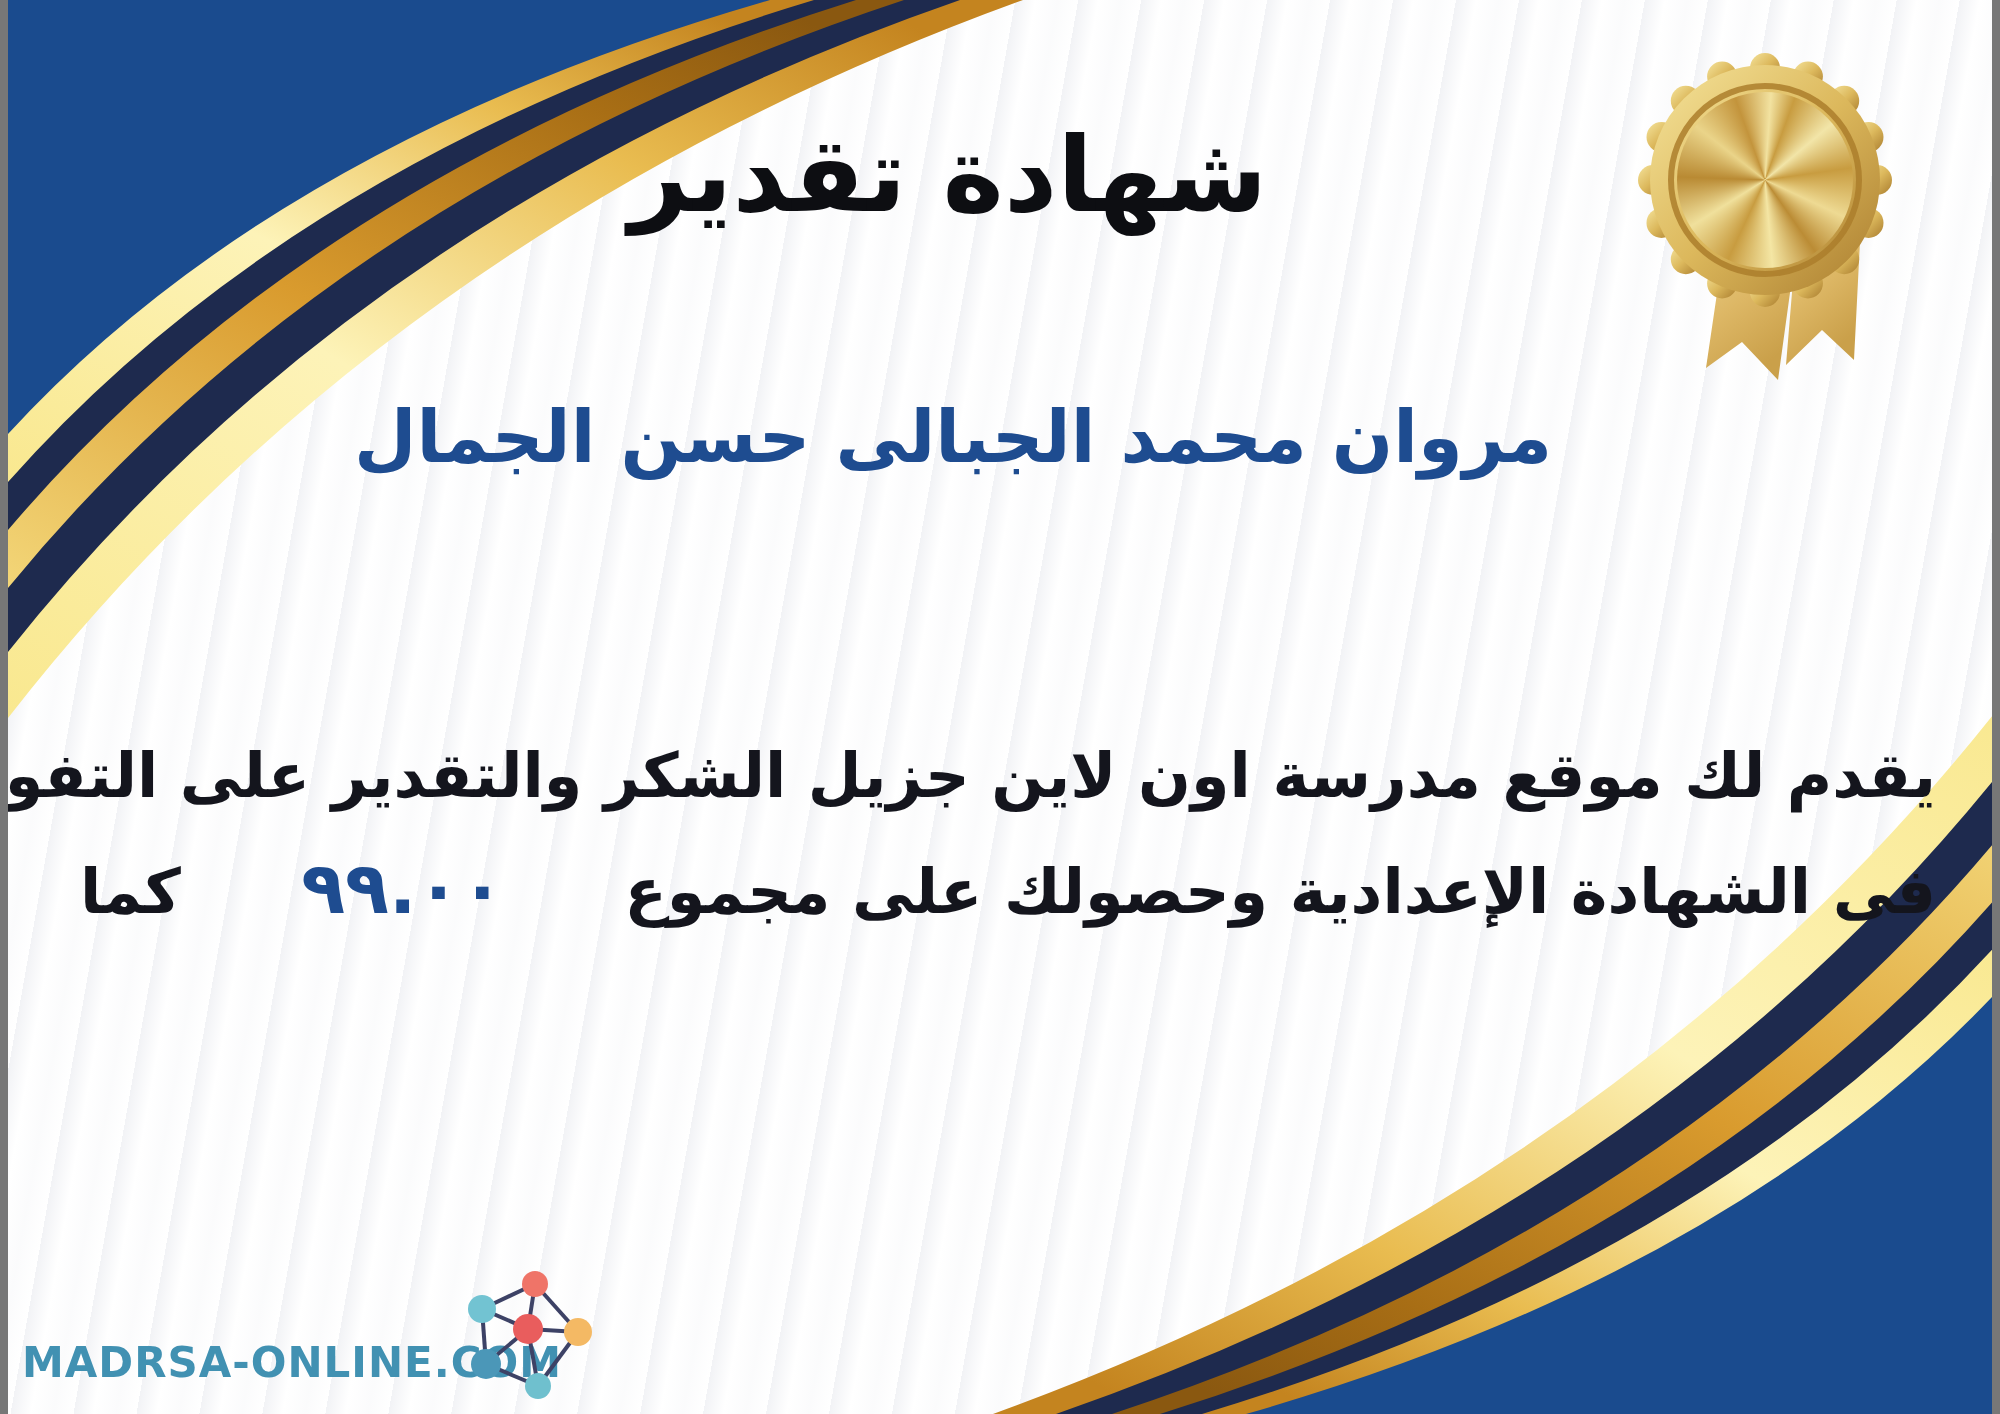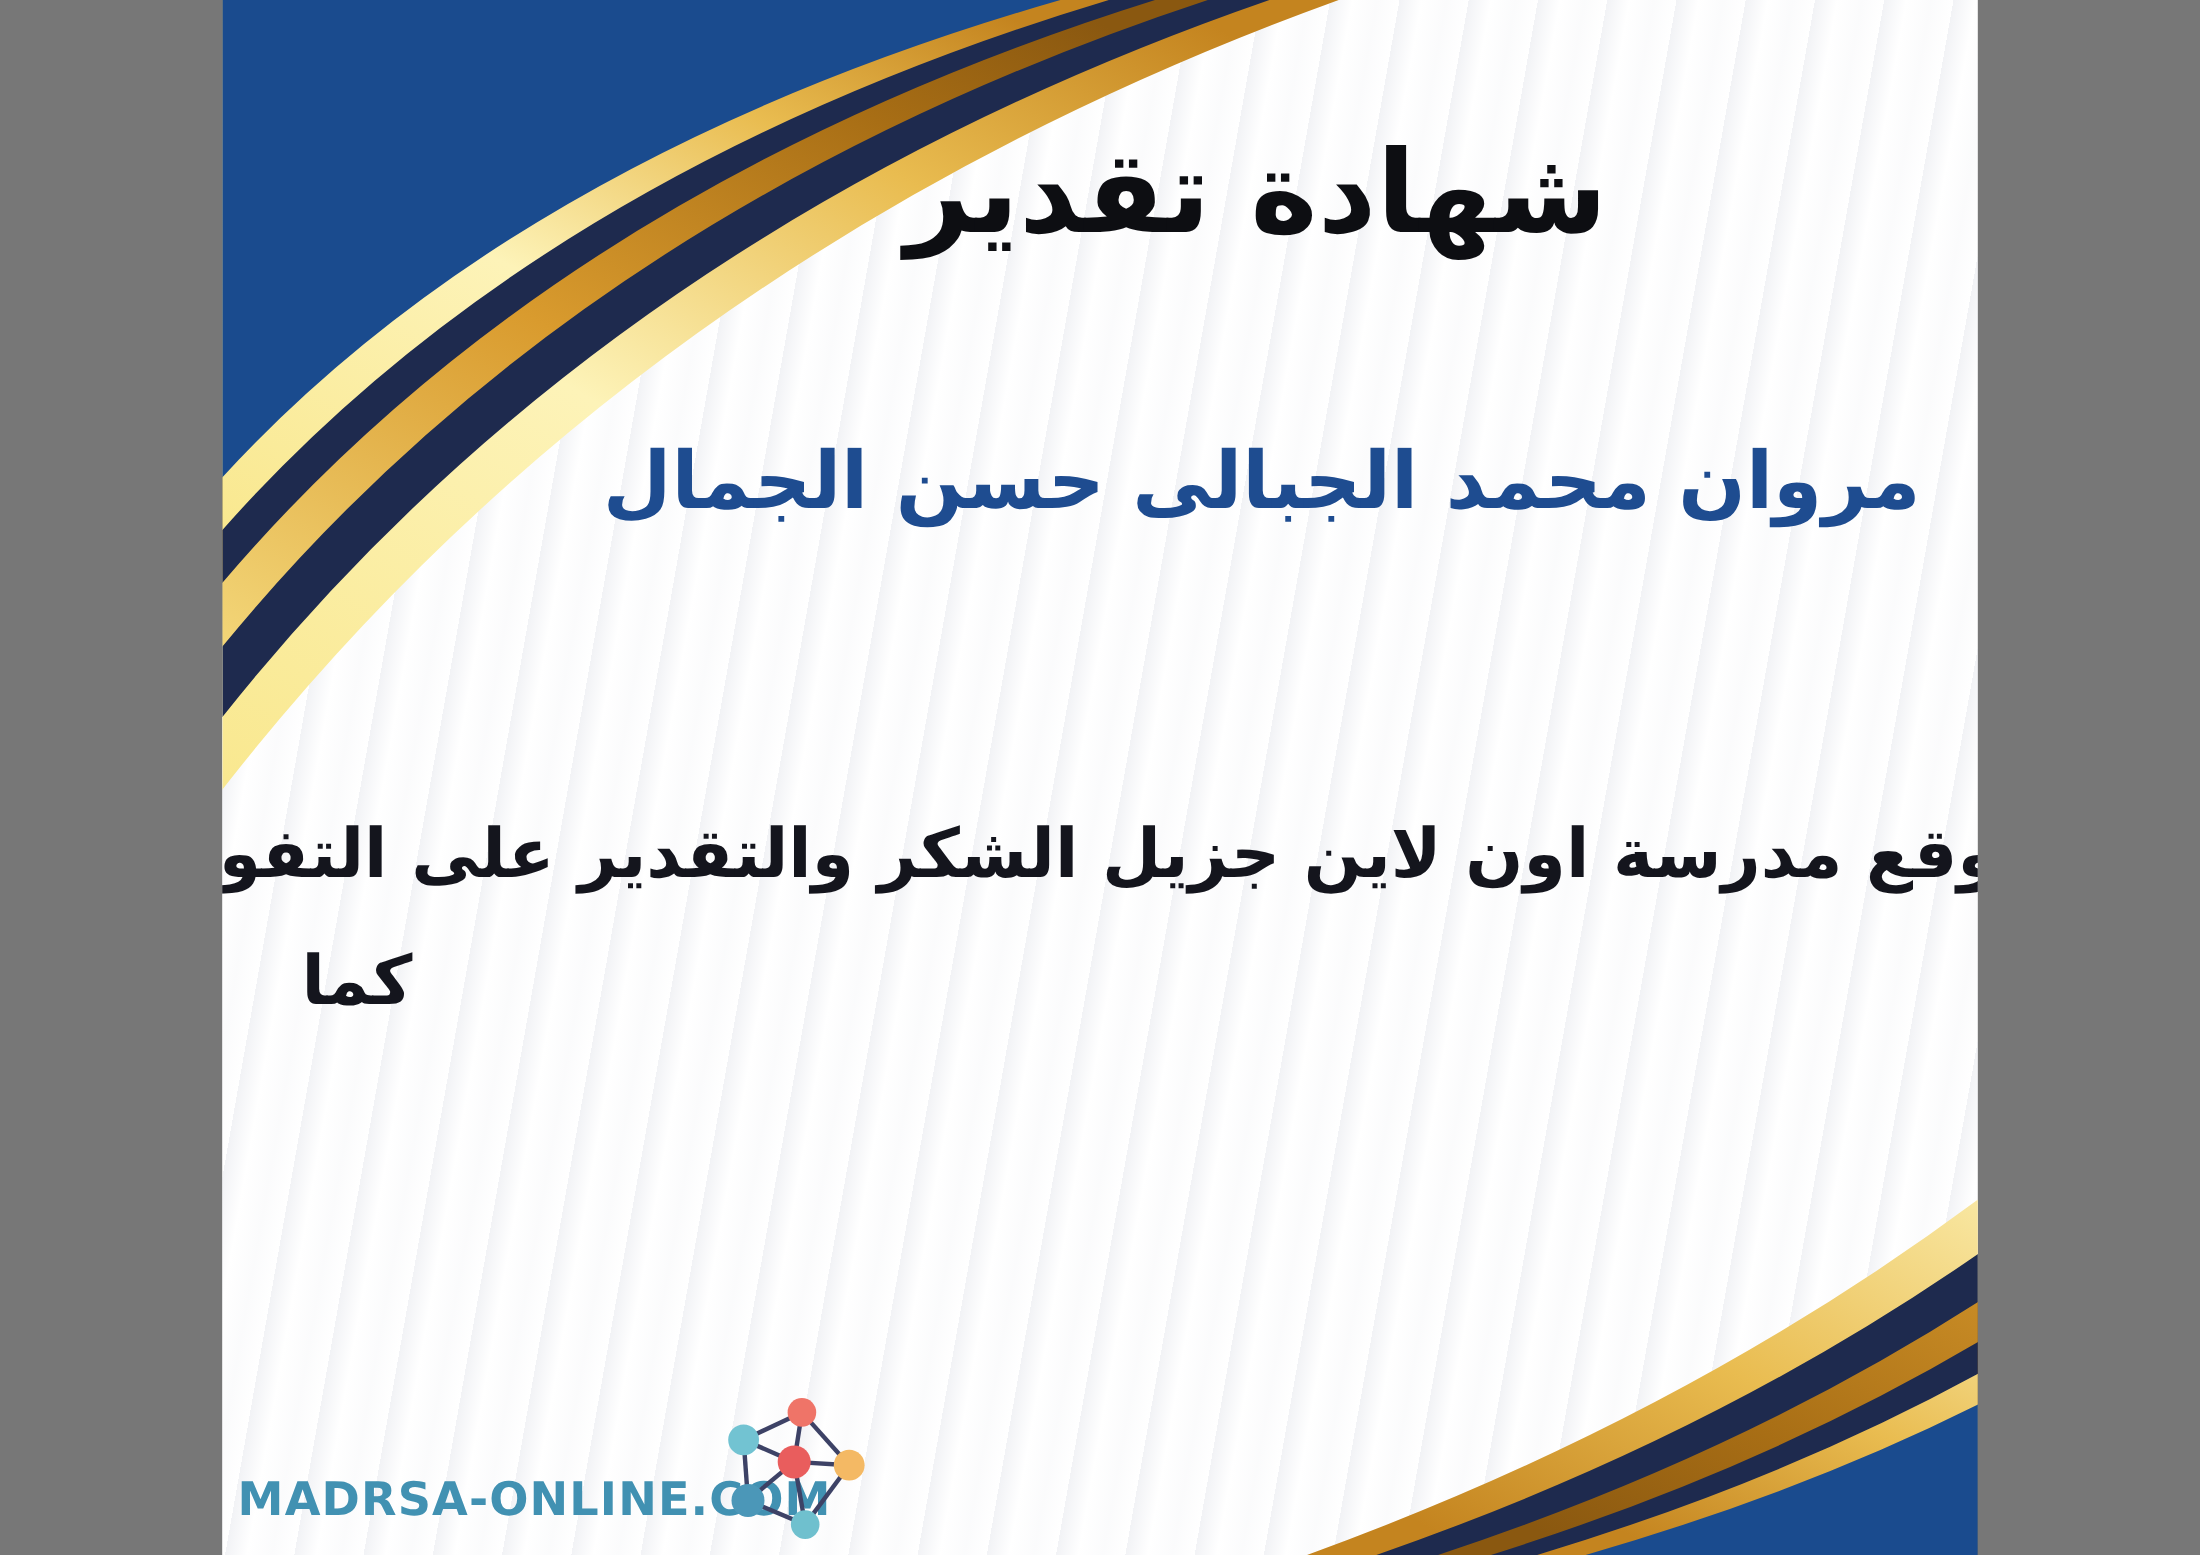--- a/index.html
+++ b/index.html
@@ -1,19 +1,19 @@
 <!DOCTYPE html>
 <html lang="ar"><head>
 <meta charset="utf-8">
 <style>
   html,body{margin:0;padding:0;background:#777;}
   *{box-sizing:border-box;}
   .certificate{
     position:relative;
-    width:1596px;height:1414px;
+    width:1984px;height:1414px;
     margin:0 auto;
     overflow:hidden;
     font-family:"DejaVu Sans",sans-serif;
     background:
       repeating-linear-gradient(100deg,
         rgba(214,217,226,0.32) 0px, rgba(255,255,255,0) 20px,
         rgba(214,217,226,0.10) 42px, rgba(255,255,255,0) 62px),
       #ffffff;
   }
   .deco{position:absolute;left:0;top:0;}
@@ -141,20 +141,21 @@
     <div class="medal-ring"></div>
   </div>
 
   <div class="title" dir="rtl">شهادة تقدير</div>
 
   <div class="name" dir="rtl">مروان محمد الجبالى حسن الجمال</div>
 
   <div class="body-text">
     <div class="body-line" dir="rtl">يقدم لك موقع مدرسة اون لاين جزيل الشكر  والتقدير على التفوق</div>
     <div class="body-line body-line-flex" dir="rtl">
+      <span>فى الشهادة الإعدادية وحصولك على مجموع</span>
       <span class="score">٩٩.٠٠</span>
       <span>كما</span>
     </div>
   </div>
 
 
   <div class="logo">
     <div class="logo-en">MADRSA-ONLINE.COM</div>
     <svg class="logo-icon" viewBox="0 0 140 140" aria-hidden="true">
       <g stroke="#3d4266" stroke-width="4">

